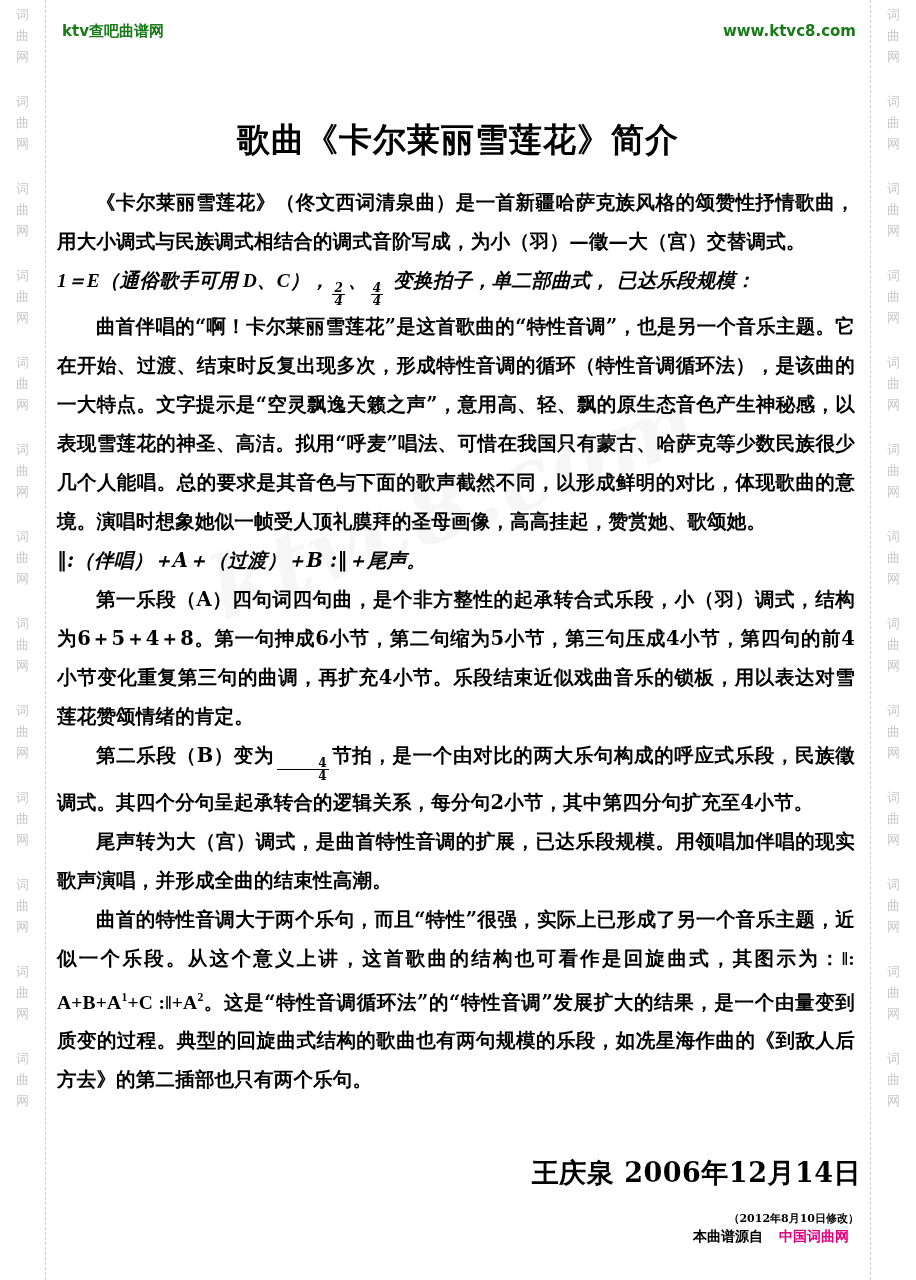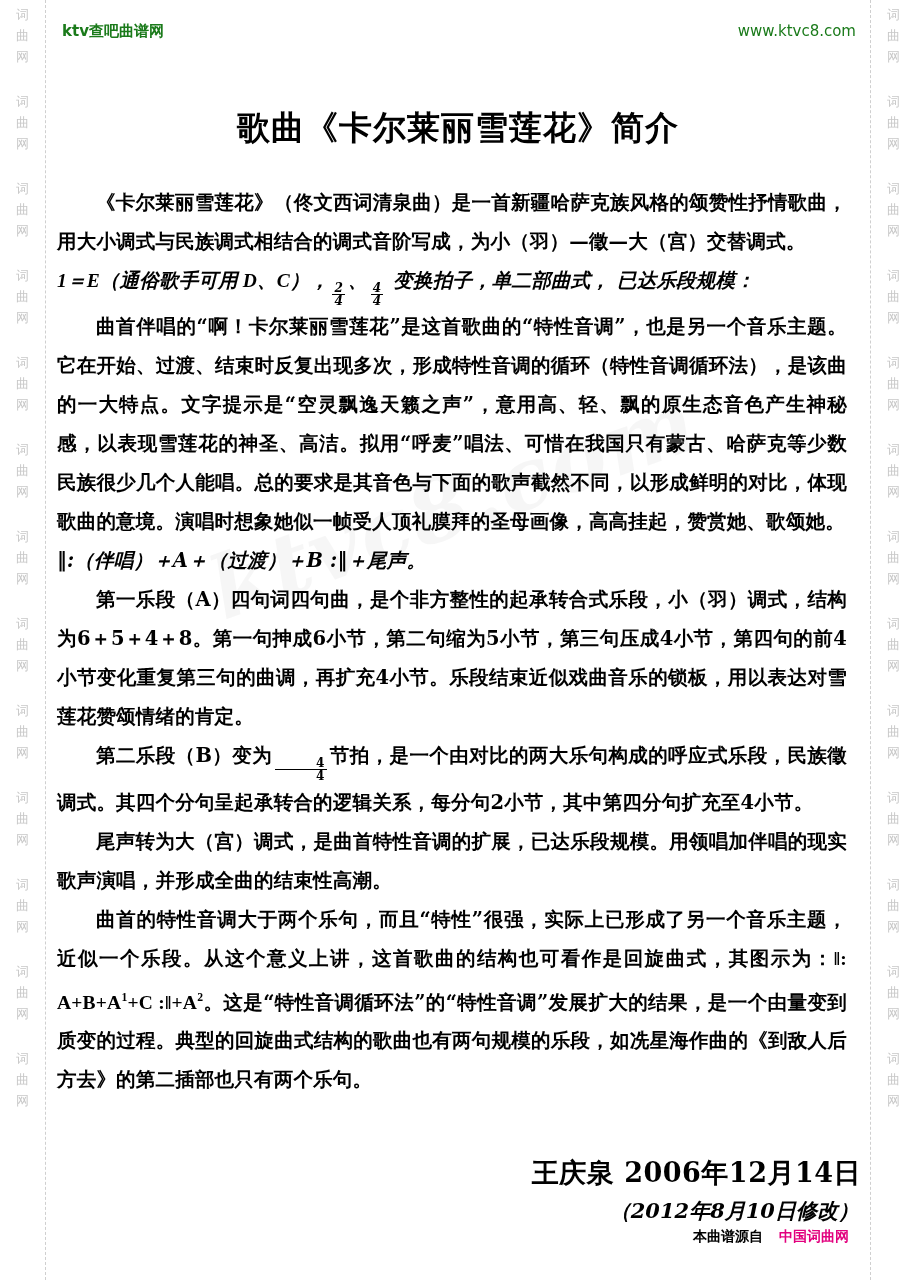--- a/index.html
+++ b/index.html
@@ -97,49 +97,49 @@
     font-weight: bold;
     color: #1a7a1a;
     white-space: nowrap;
   }
   #site-url {
     position: absolute;
     right: 0;
     top: 0;
     font-family: "DejaVu Sans", sans-serif;
     font-size: 15px;
-    font-weight: normal;
+    font-weight: bold;
     color: #1a7a1a;
     white-space: nowrap;
   }
 
   
   #doc-title {
     position: absolute;
-    top: 84px;
+    top: 96px;
     left: 0;
     right: 0;
     text-align: center;
     font-family: Liberation Sans, sans-serif;
     font-size: 33px;
     font-weight: bold;
     letter-spacing: 1px;
     color: #000;
   }
 
   
   #body-text {
     position: absolute;
     top: 183px;
     left: 10px;
     right: 6px;
   }
 
   p.para {
-    margin: 0 16px 0 0;
+    margin: 0 8px 0 0;
     font-family: "DejaVu Serif", "Liberation Serif", serif;
     font-size: 19.5px;
     font-weight: bold;
     line-height: 39px;
     color: #000;
     text-align: justify;
     text-justify: inter-character;
     text-indent: 2em;
     letter-spacing: 0.2px;
   }
@@ -169,27 +169,26 @@
     text-align: right;
   }
   #sig-line {
     font-family: "DejaVu Serif", "Liberation Serif", serif;
     font-size: 27px;
     font-weight: bold;
     color: #000;
     letter-spacing: 0.5px;
   }
   #sig-revision {
-    margin-top: 6px;
+    margin-top: 20px;
     margin-right: 2px;
     font-family: "DejaVu Serif", "Liberation Serif", serif;
-    font-size: 21px;
+    font-size: 11px;
     font-weight: bold;
     color: #000;
-    font-style: italic;
   }
 
   
   #footer-source {
     position: absolute;
     top: 1228px;
     right: 20px;
     display: flex;
     align-items: baseline;
     gap: 16px;

